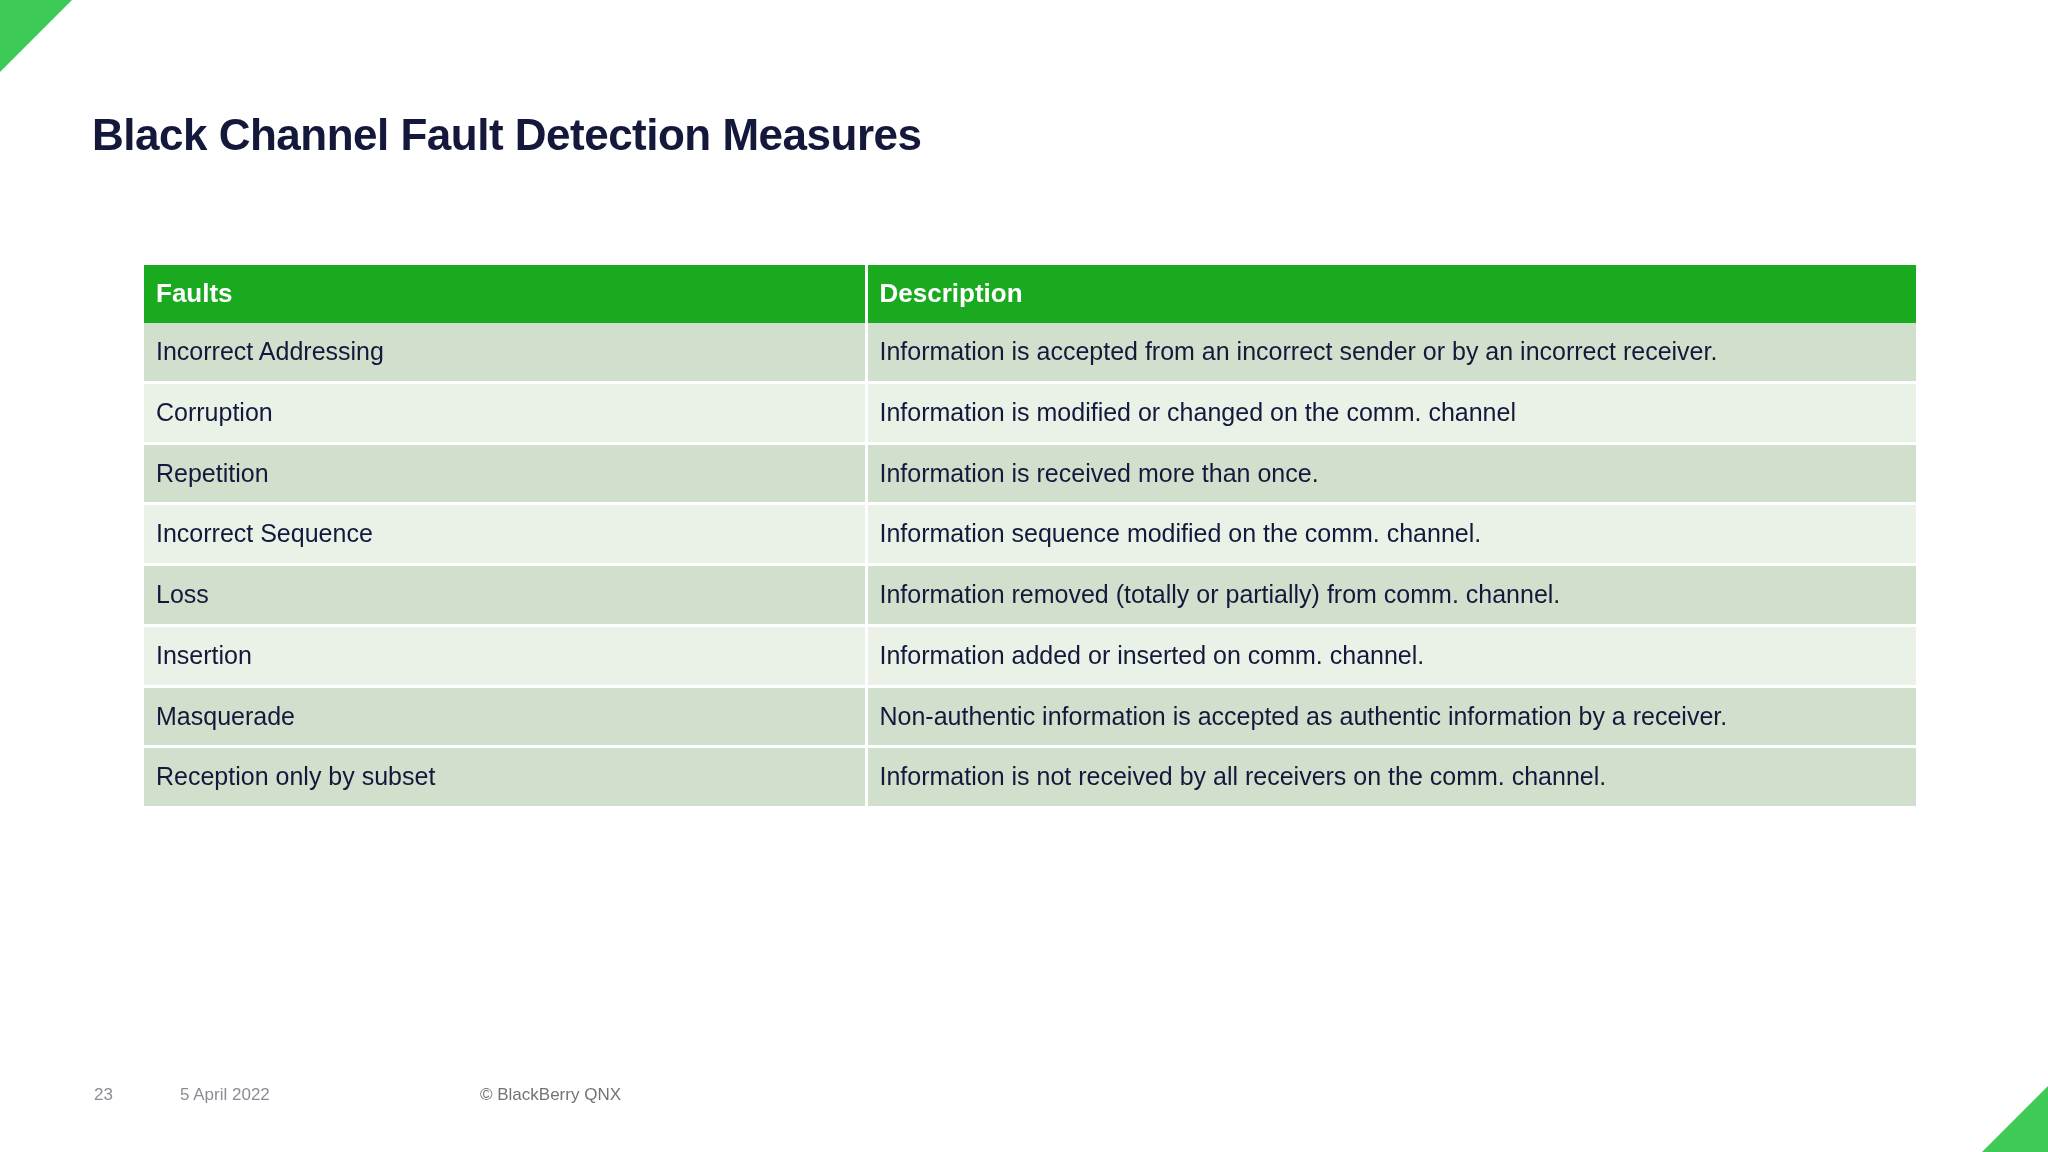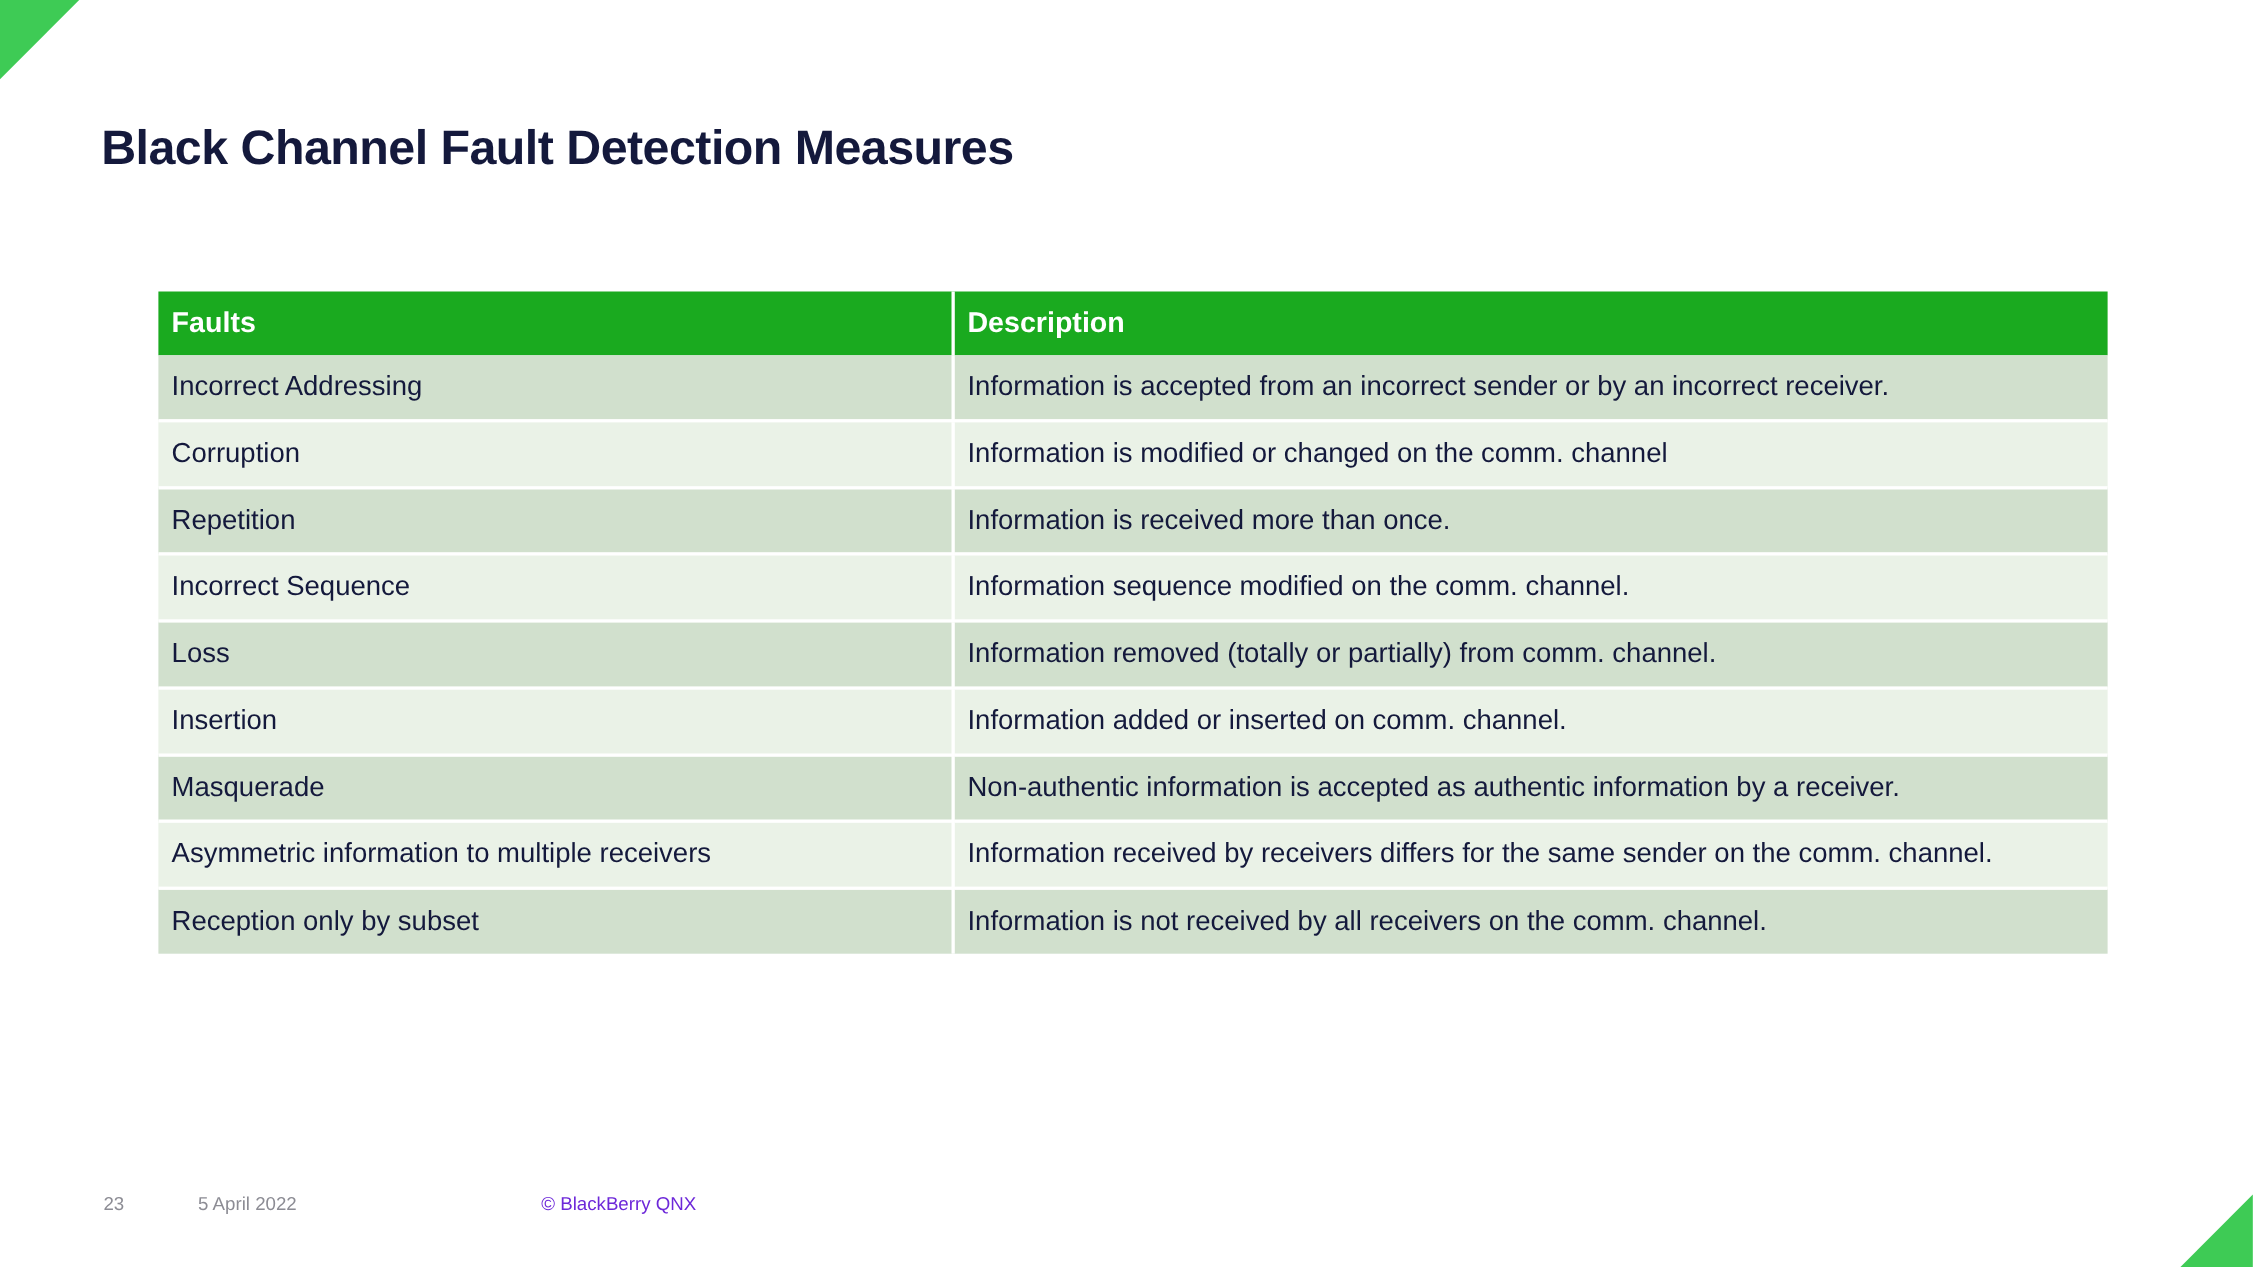--- a/index.html
+++ b/index.html
@@ -112,23 +112,23 @@
     left: 94px;
     top: 0;
   }
   .footer .date {
     position: absolute;
     left: 180px;
     top: 0;
   }
   .footer .copy {
     position: absolute;
-    left: 492px;
+    left: 480px;
     top: 0;
-    color: #6d28d9;
+    color: #737373;
   }
 </style>
 </head>
 <body>
 
 <div class="slide">
 
   <div class="corner-tl"></div>
   <div class="corner-br"></div>
 
@@ -168,24 +168,20 @@
           <td>Information removed (totally or partially) from comm. channel.</td>
         </tr>
         <tr class="band-light">
           <td>Insertion</td>
           <td>Information added or inserted on comm. channel.</td>
         </tr>
         <tr class="band-dark">
           <td>Masquerade</td>
           <td>Non-authentic information is accepted as authentic information by a receiver.</td>
         </tr>
-        <tr class="band-light">
-          <td>Asymmetric information to multiple receivers</td>
-          <td>Information received by receivers differs for the same sender on the comm. channel.</td>
-        </tr>
         <tr class="band-dark">
           <td>Reception only by subset</td>
           <td>Information is not received by all receivers on the comm. channel.</td>
         </tr>
       </tbody>
     </table>
   </div>
 
   <div class="footer">
     <span class="pg">23</span>

